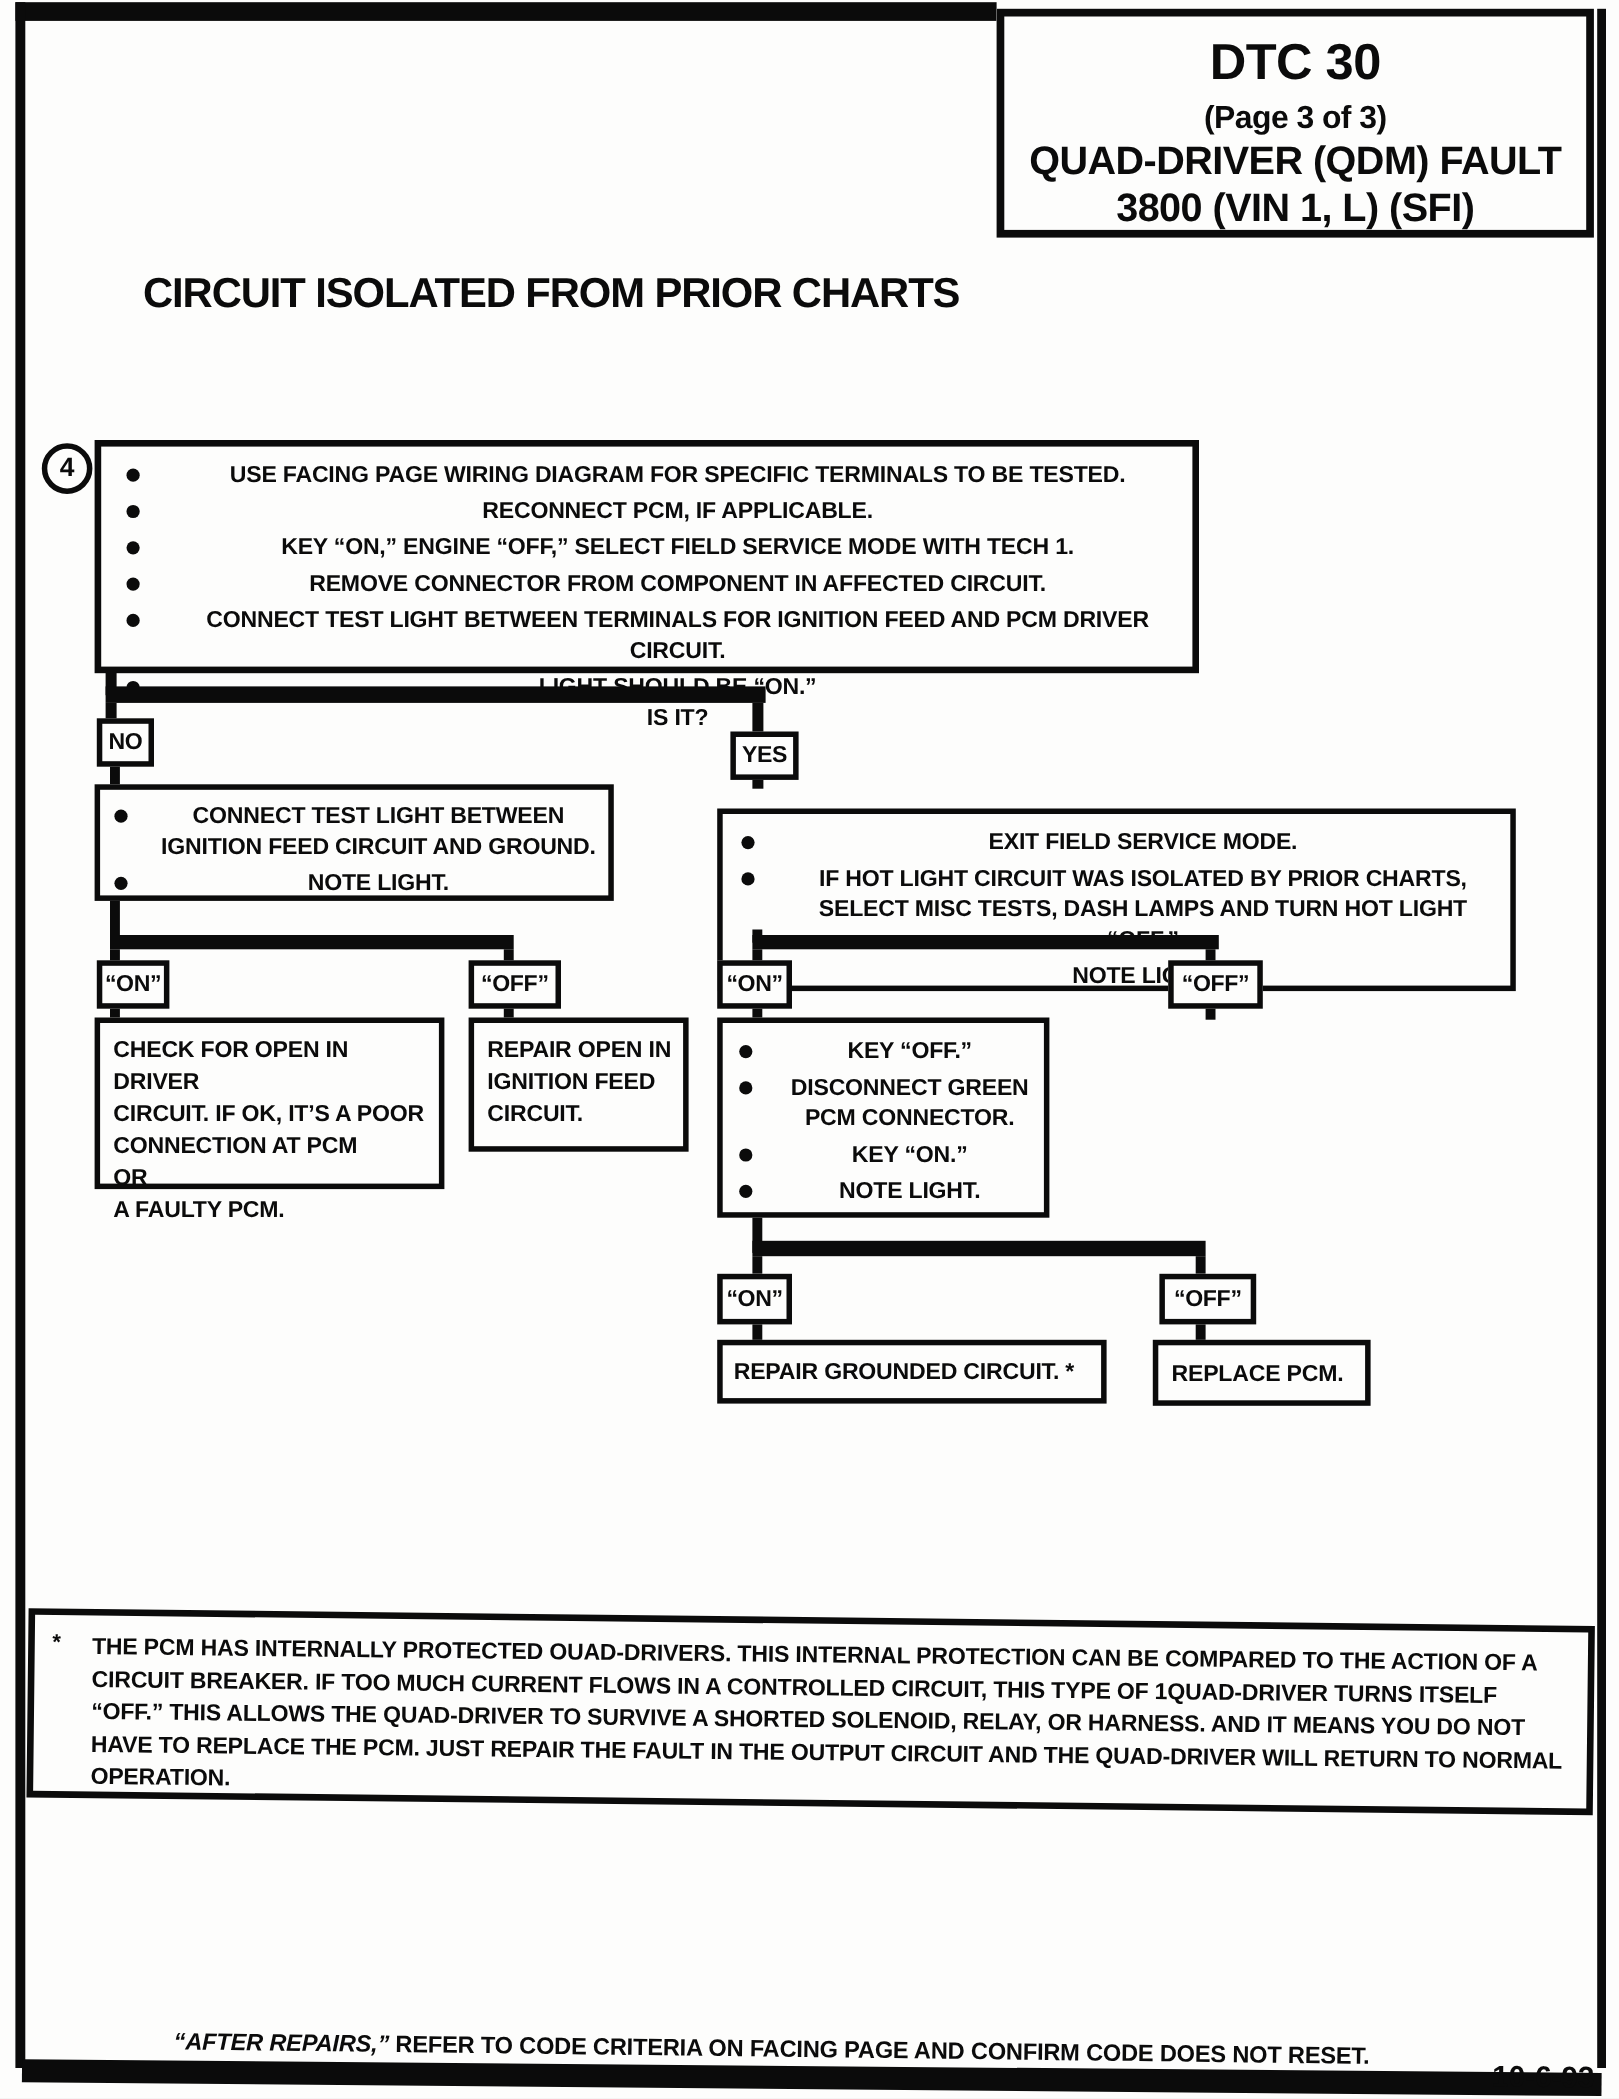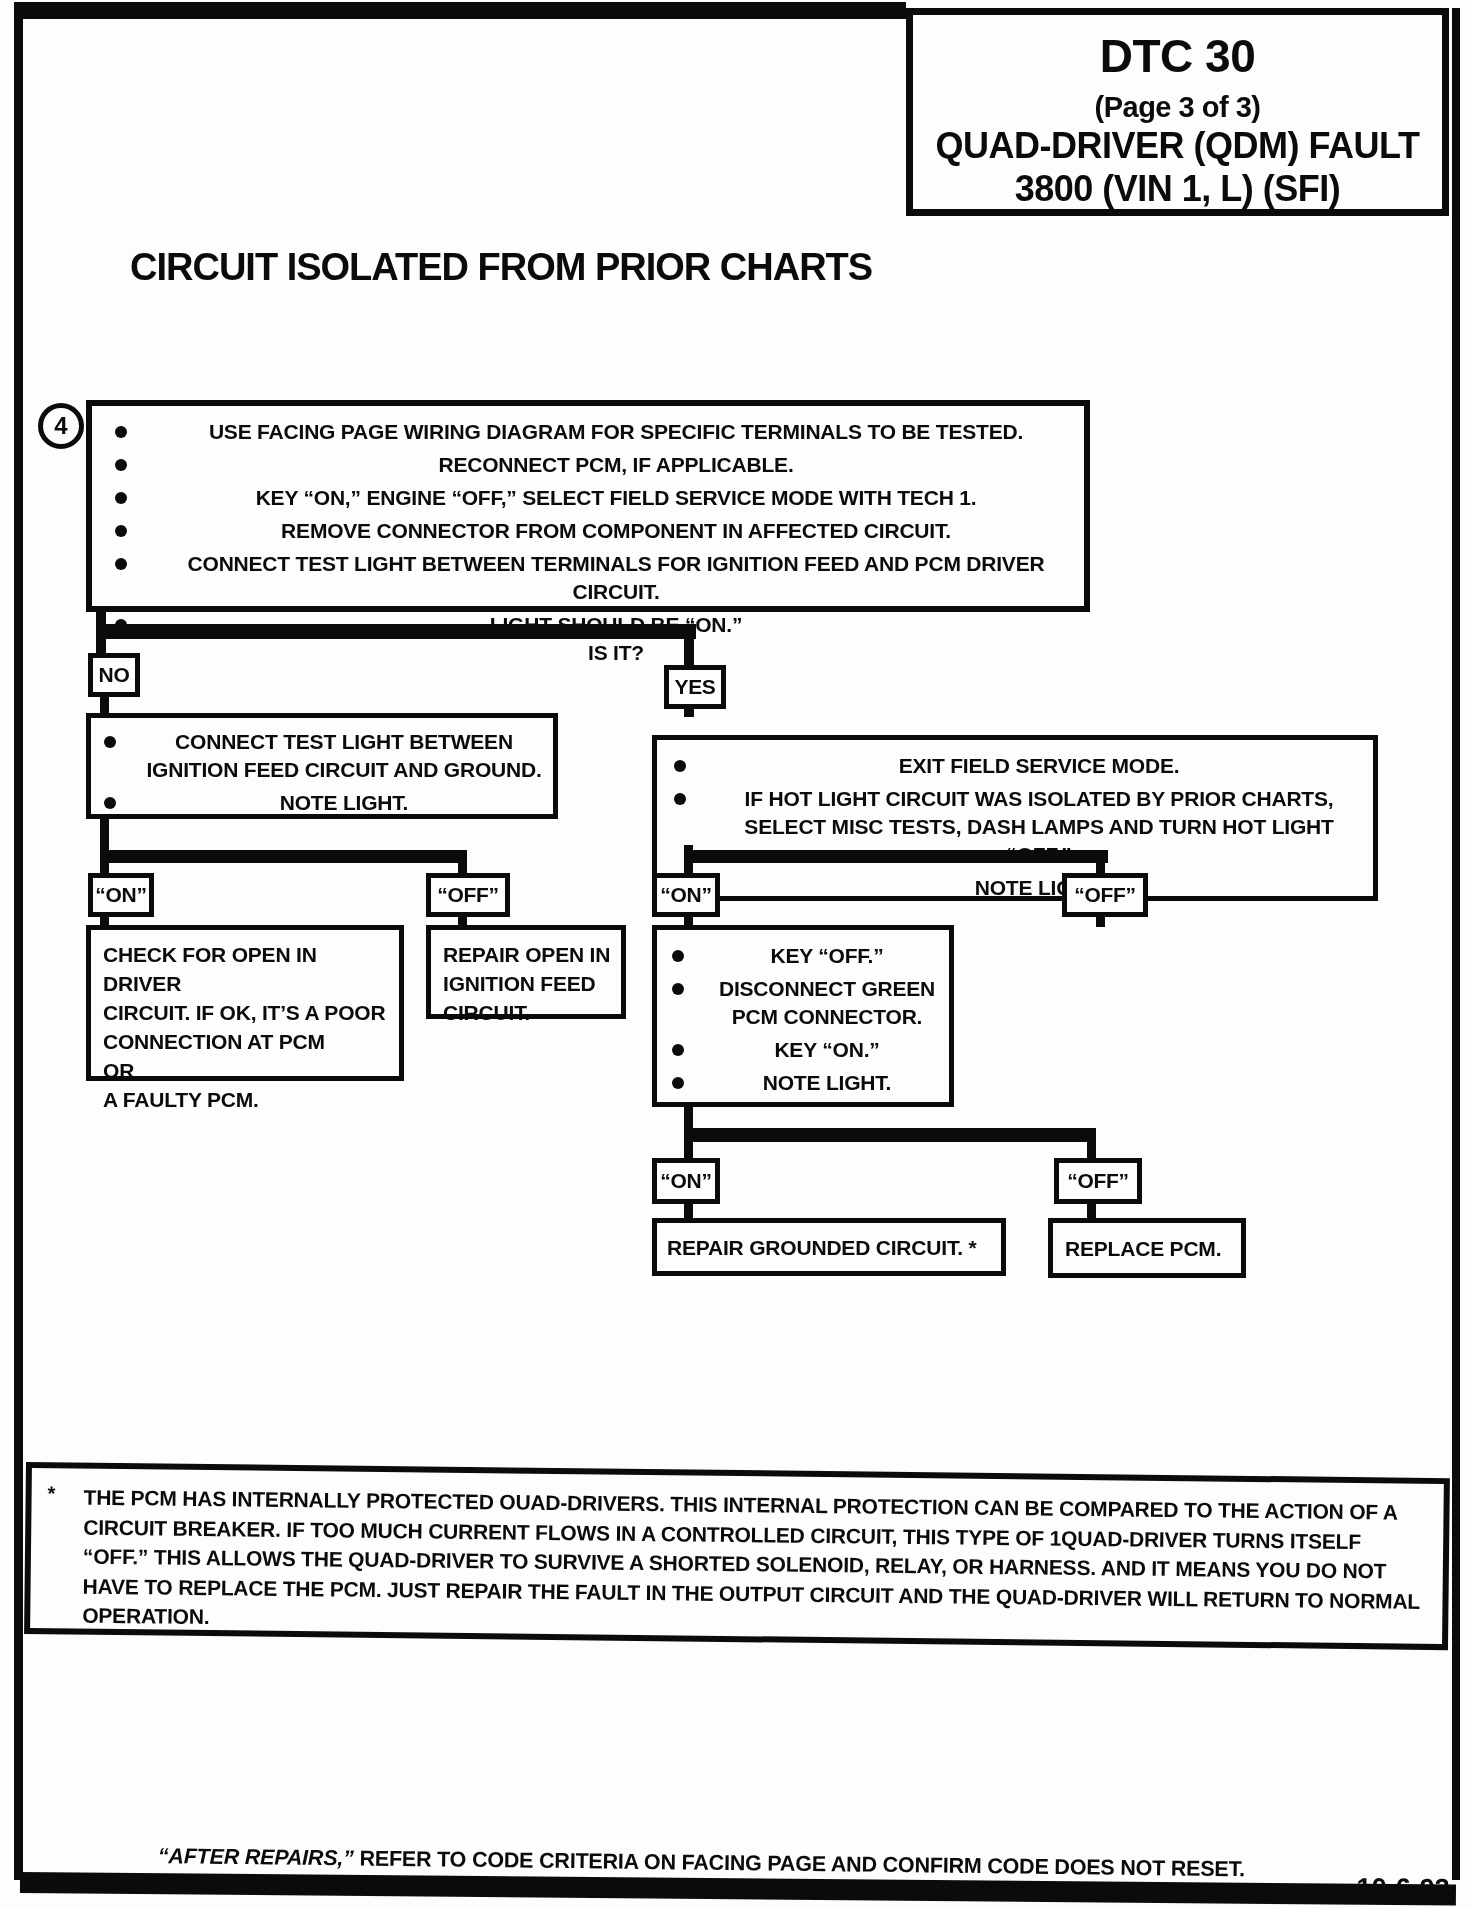--- a/index.html
+++ b/index.html
@@ -94,21 +94,21 @@
   <div class="line" style="left:100px;top:917px;width:9px;height:10px;"></div>
   <div class="line" style="left:458px;top:917px;width:9px;height:10px;"></div>
 
   <div class="box" style="left:86px;top:925px;width:318px;height:156px;padding:10px 4px 0 12px;">
     <div class="txt">CHECK FOR OPEN IN DRIVER
 CIRCUIT.  IF OK, IT’S A POOR
 CONNECTION AT PCM
 OR
 A FAULTY PCM.</div>
   </div>
-  <div class="box" style="left:426px;top:925px;width:200px;height:94px;padding:10px 0 0 12px;">
+  <div class="box" style="left:426px;top:925px;width:200px;height:122px;padding:10px 0 0 12px;">
     <div class="txt">REPAIR OPEN IN
 IGNITION FEED
 CIRCUIT.</div>
   </div>
 
   <div class="lbl" style="left:664px;top:665px;width:62px;height:44px;">YES</div>
   <div class="line" style="left:684px;top:709px;width:10px;height:8px;"></div>
 
   <div class="box" style="left:652px;top:715px;width:726px;height:166px;padding:12px 6px 0 8px;margin-top:20px;">
     <ul class="blt">

